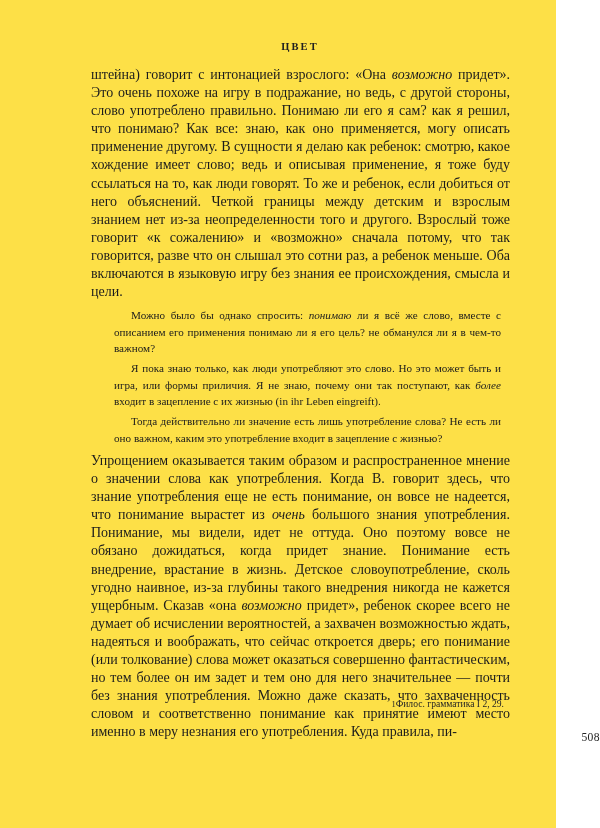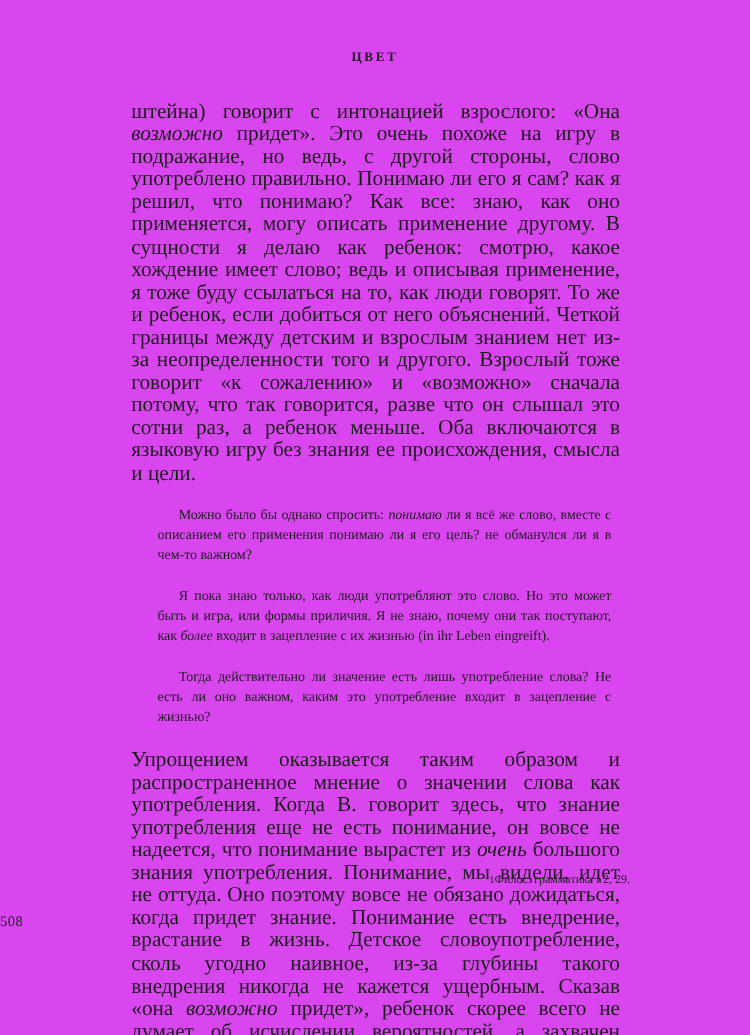--- a/index.html
+++ b/index.html
@@ -12,61 +12,61 @@
     height: 828px;
     font-family: "Liberation Serif", "DejaVu Serif", serif;
     color: #1a1a1a;
     position: relative;
     overflow: hidden;
   }
   .page {
     position: absolute;
     left: 0;
     top: 0;
-    width: 600px;
+    width: 556px;
     height: 828px;
-    background: #d946ef;
+    background: #fde047;
   }
   .running-head {
     position: absolute;
     left: 0;
     top: 41px;
     width: 600px;
     text-align: center;
     font-size: 10.5px;
     letter-spacing: 2.1px;
     font-weight: 600;
     text-transform: uppercase;
     color: #202020;
   }
   .text-block {
     position: absolute;
     left: 91px;
     top: 66px;
     width: 419px;
   }
   p.body-par {
-    margin: 14px;
-    font-size: 17px;
+    margin: 0;
+    font-size: 14px;
     line-height: 18.1px;
     text-align: justify;
     text-justify: inter-word;
     hyphens: manual;
     color: #1c1c1c;
   }
   p.body-par.first {
     text-indent: 0;
   }
   .quote {
     margin: 6px 0 6px 0;
     padding-left: 19px;
     padding-right: 5px;
   }
   p.quote-par {
-    margin: 16px;
+    margin: 4px;
     font-size: 11.15px;
     line-height: 16.35px;
     text-align: justify;
     text-justify: inter-word;
     color: #1c1c1c;
     text-indent: 17px;
   }
   .gap-before-par {
     margin-top: 7px;
   }
@@ -94,21 +94,21 @@
   .footnote .fn-num {
     display: inline-block;
     width: 21px;
     font-size: 8.5px;
   }
   .folio {
     position: absolute;
     left: 0;
     top: 731px;
     width: 600px;
-    text-align: left;
+    text-align: right;
     font-size: 11.6px;
     color: #242424;
     letter-spacing: 0.4px;
   }
 </style>
 </head>
 <body>
 
 <div class="page">
 

